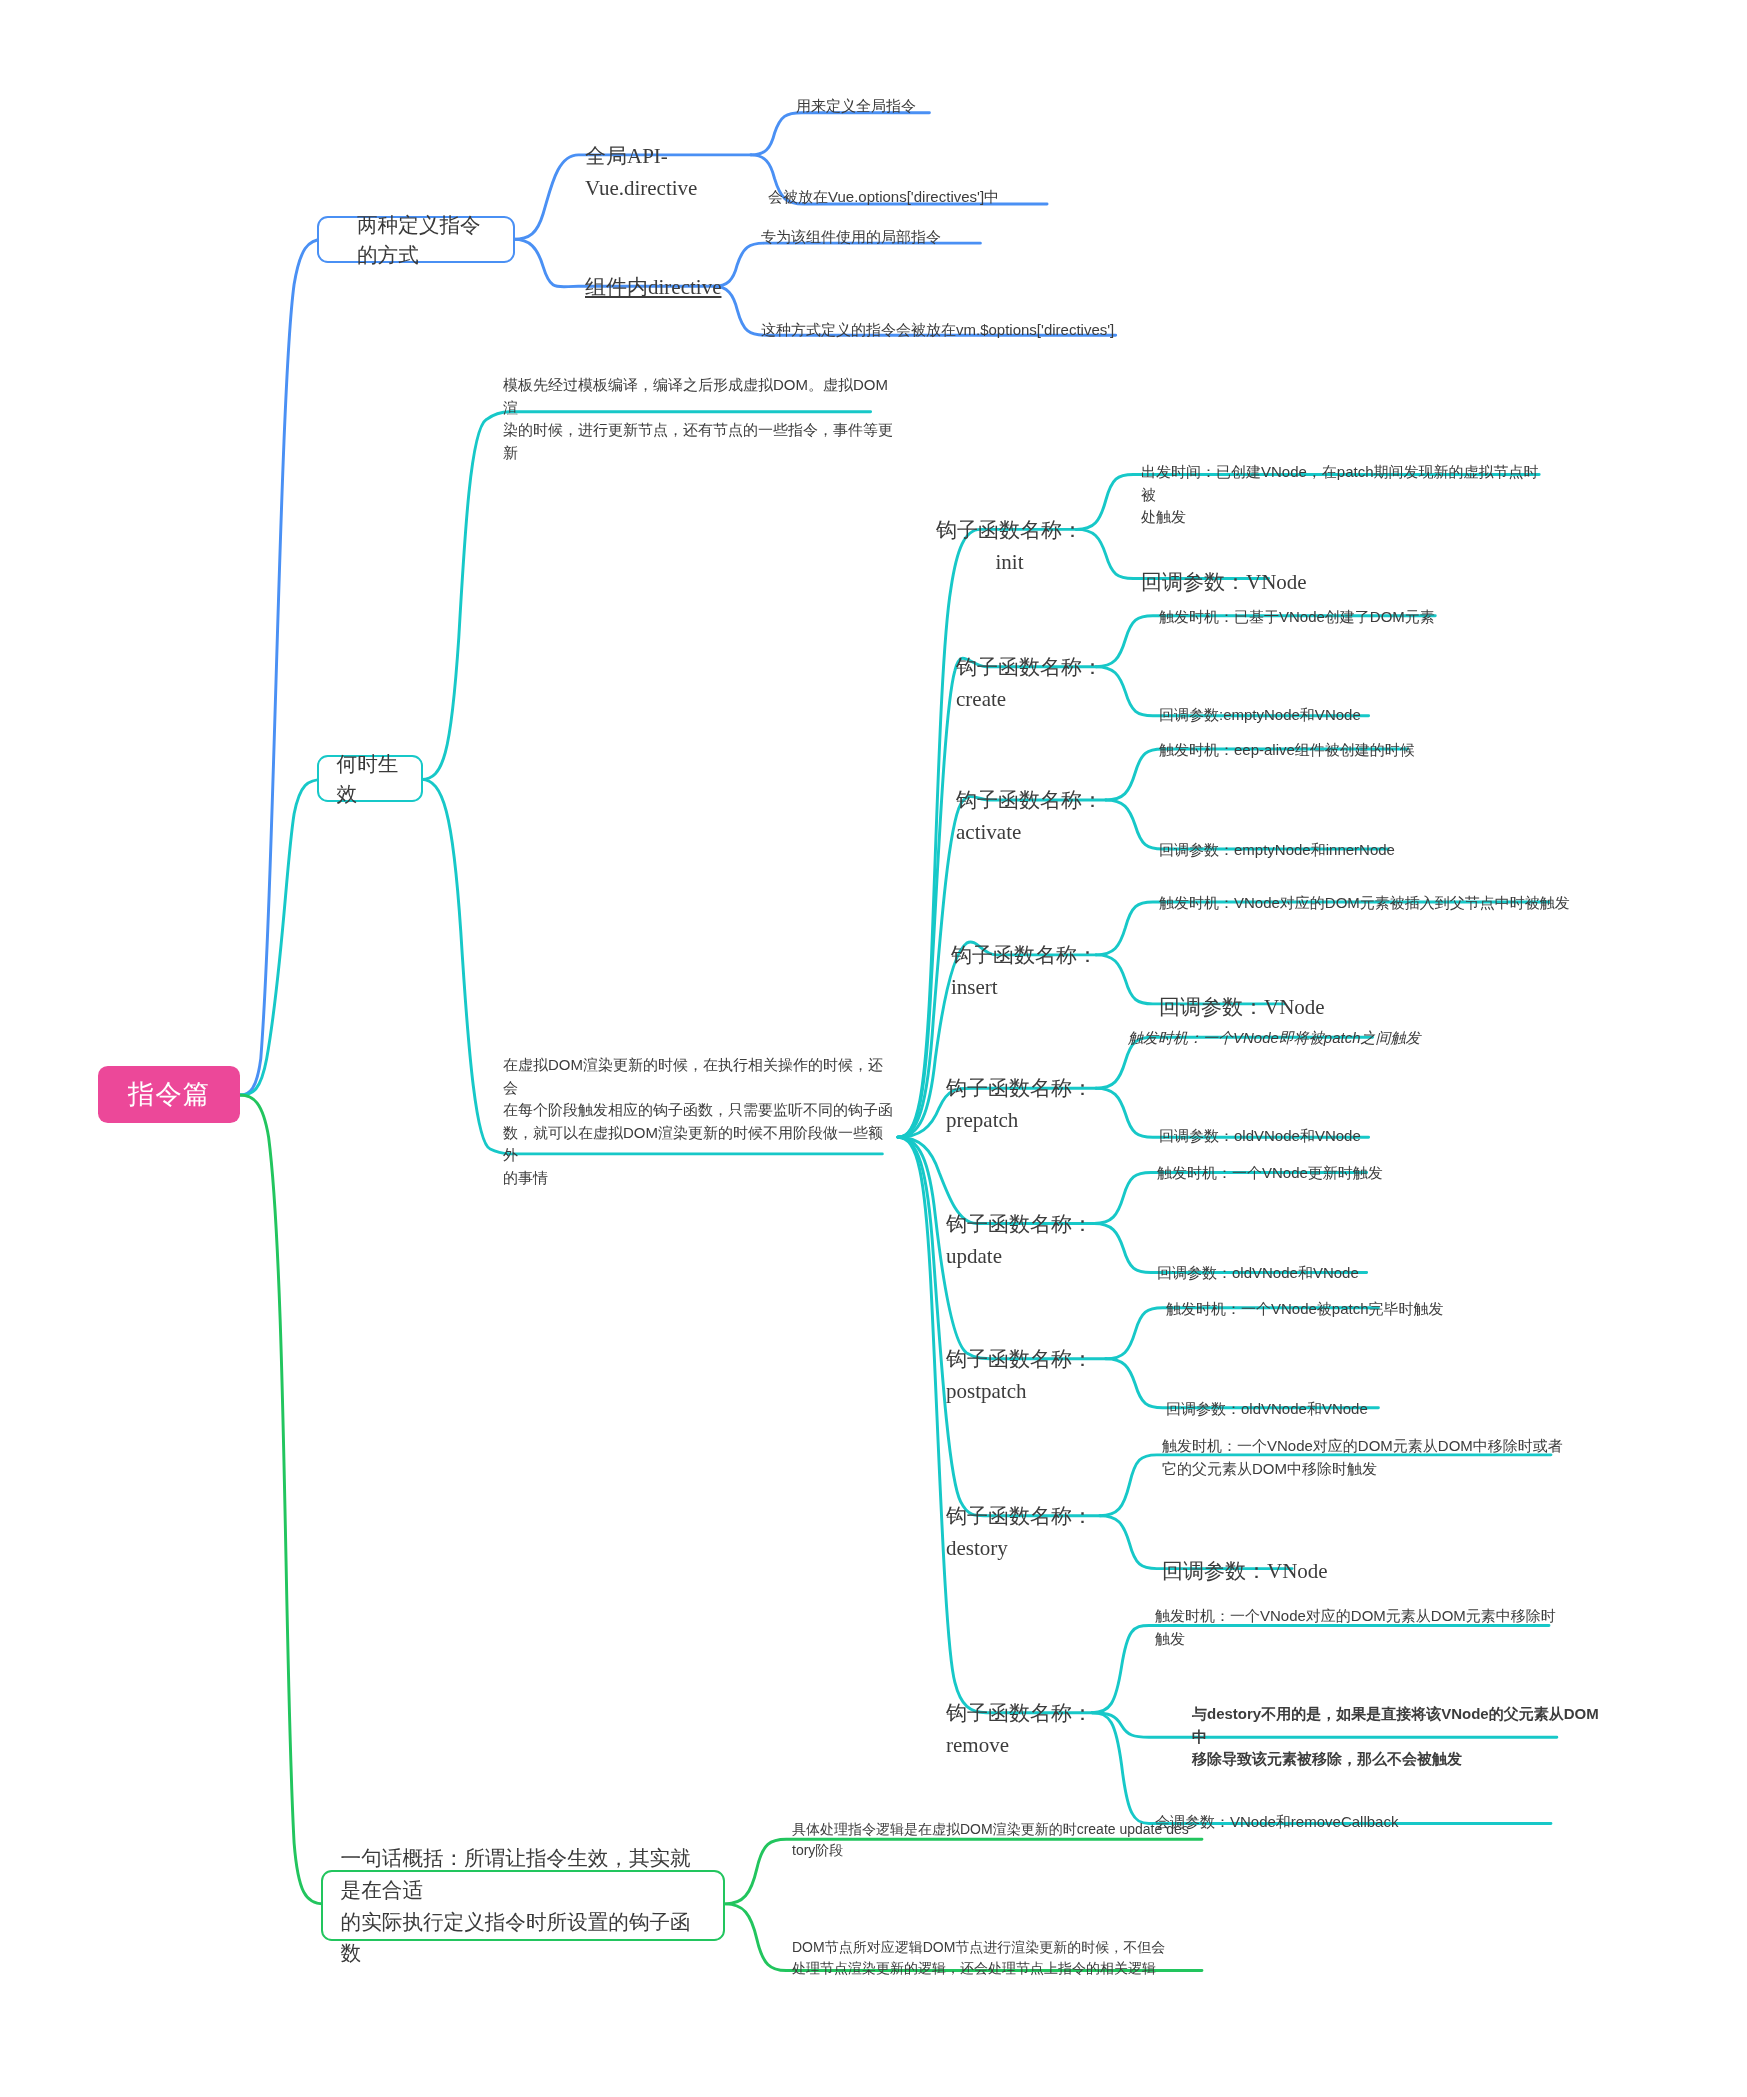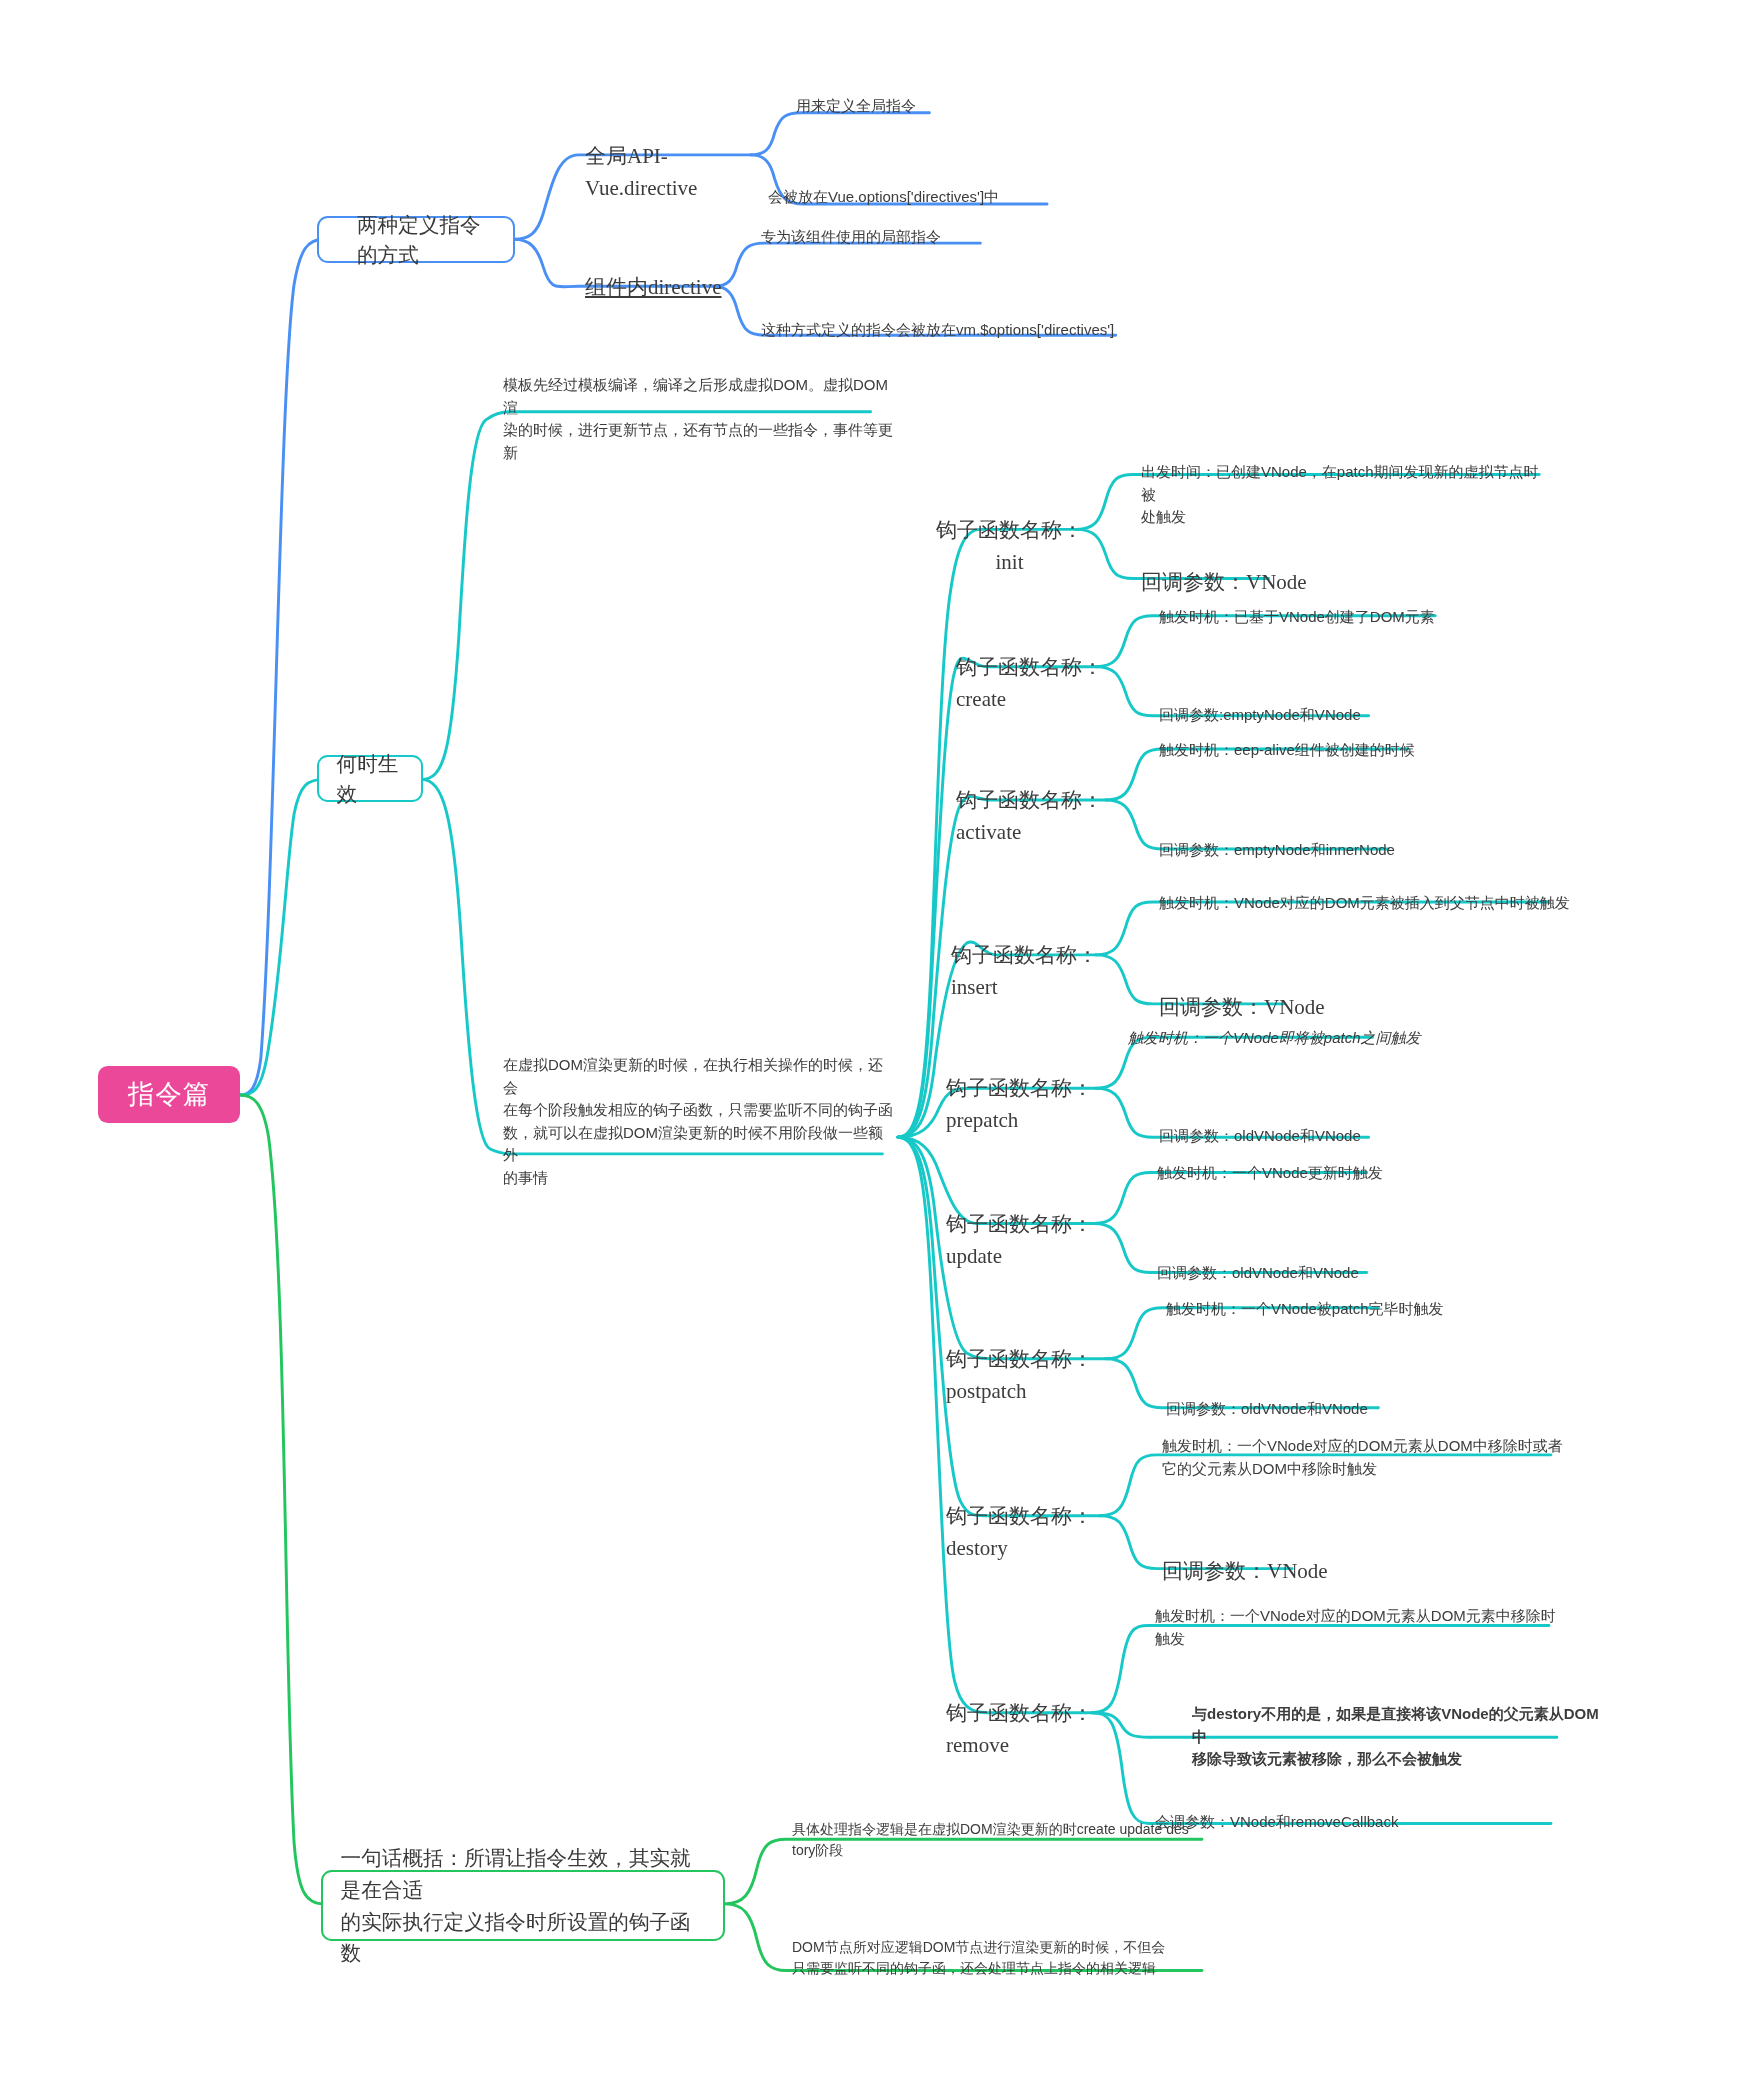--- a/index.html
+++ b/index.html
@@ -213,16 +213,16 @@
   <div class="node leaf" style="left:1192px; top:1703px; width:421px;font-weight:bold;">与destory不用的是，如果是直接将该VNode的父元素从DOM中
 移除导致该元素被移除，那么不会被触发</div>
   <div class="node leaf" style="left:1155px; top:1811px; width:333px;">会调参数：VNode和removeCallback</div>
 
   <div class="node lvl1 green wide" style="left:321px; top:1870px; width:404px; height:71px;">一句话概括：所谓让指令生效，其实就是在合适
 的实际执行定义指令时所设置的钩子函数</div>
 
   <div class="node leaf small" style="left:792px; top:1819px; width:402px;">具体处理指令逻辑是在虚拟DOM渲染更新的时create update des
 tory阶段</div>
   <div class="node leaf small" style="left:792px; top:1937px; width:402px;">DOM节点所对应逻辑DOM节点进行渲染更新的时候，不但会
-只需要监听不同的钩子函，还会处理节点上指令的相关逻辑</div>
+处理节点渲染更新的逻辑，还会处理节点上指令的相关逻辑</div>
 
 </div>
 
 
 </body></html>

